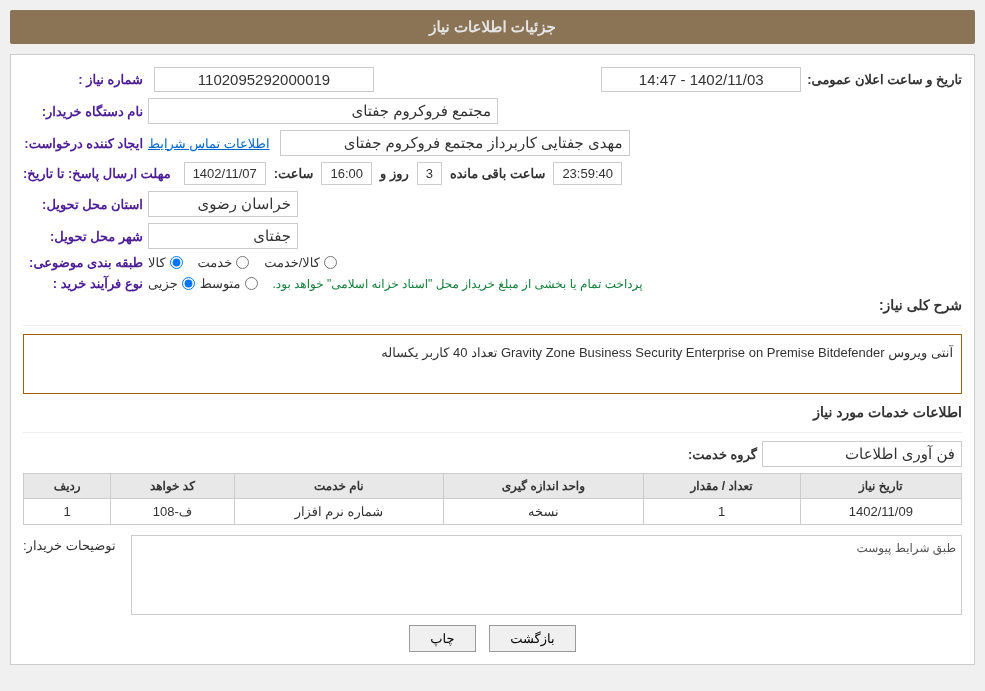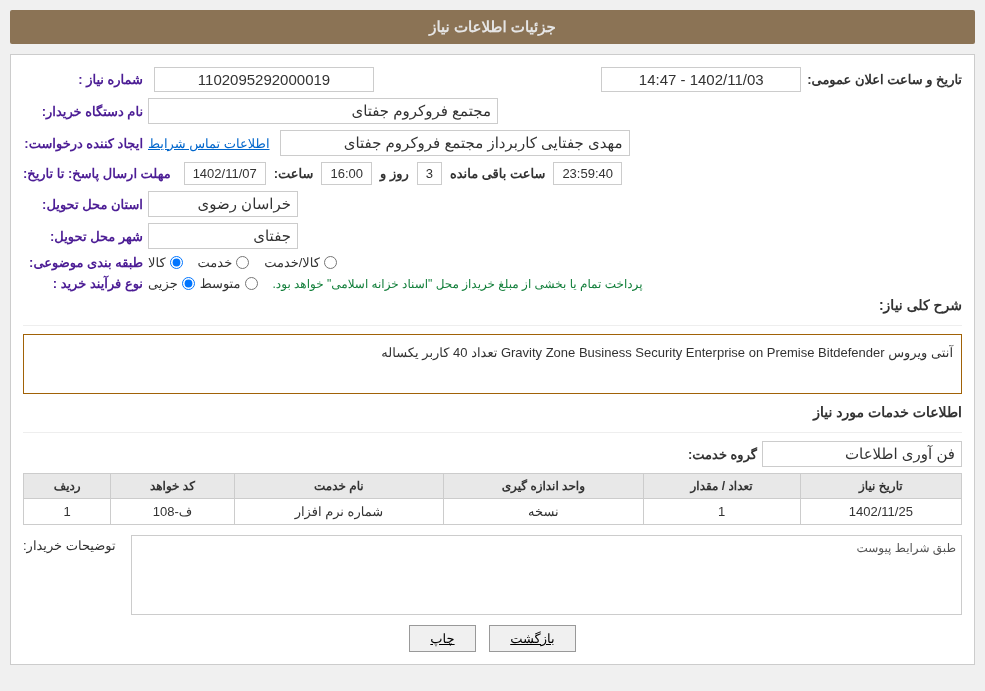--- a/index.html
+++ b/index.html
@@ -179,21 +179,20 @@
       margin-top: 10px;
     }
     .btn {
       padding: 5px 20px;
       margin: 0 5px;
       border: 1px solid #999;
       background: #f0f0f0;
       cursor: pointer;
       font-size: 13px;
       font-family: Tahoma, Arial, sans-serif;
-      text-decoration: underline;
     }
     .relative-wrap {
       position: relative;
     }
     .two-col-row {
       display: flex;
       align-items: center;
       justify-content: space-between;
       margin-bottom: 6px;
     }
@@ -308,21 +307,21 @@
           <th>تاریخ نیاز</th>
           <th>تعداد / مقدار</th>
           <th>واحد اندازه گیری</th>
           <th>نام خدمت</th>
           <th>کد خواهد</th>
           <th>ردیف</th>
         </tr>
       </thead>
       <tbody id="services-tbody">
       <tr>
-            <td>1402/11/25</td>
+            <td>1402/11/09</td>
             <td>1</td>
             <td>نسخه</td>
             <td>شماره نرم افزار</td>
             <td>ف-108</td>
             <td>1</td>
           </tr>
         </tbody>
     </table>
 
     <div class="buyer-notes-section">

